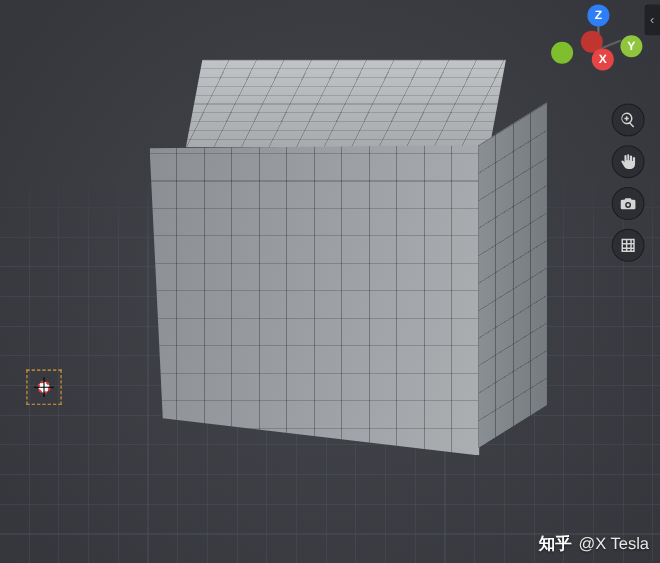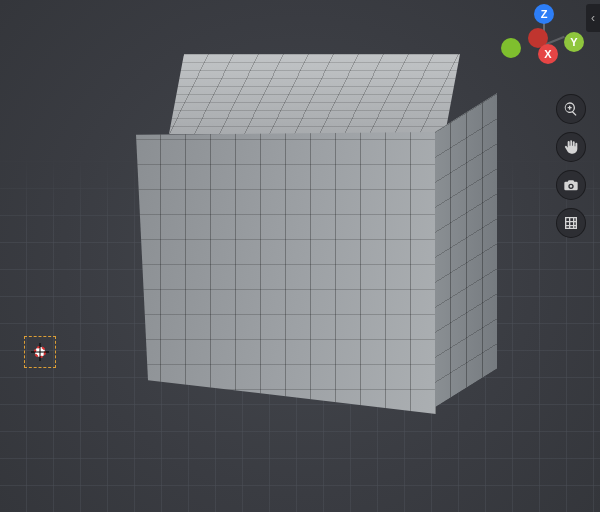--- a/index.html
+++ b/index.html
@@ -205,13 +205,17 @@
           <path d="M4 7h3l1.5-2h7L17 7h3a2 2 0 012 2v9a2 2 0 01-2 2H4a2 2 0 01-2-2V9a2 2 0 012-2zm8 3a4 4 0 100 8 4 4 0 000-8zm0 2a2 2 0 110 4 2 2 0 010-4z"></path>
         </svg>
     </div>
     <div class="rbtn">
       <svg viewBox="0 0 24 24">
           <path d="M3 3h18v18H3V3zm2 2v4h4V5H5zm6 0v4h4V5h-4zm6 0v4h2V5h-2zM5 11v4h4v-4H5zm6 0v4h4v-4h-4zm6 0v4h2v-4h-2zM5 17v2h4v-2H5zm6 0v2h4v-2h-4zm6 0v2h2v-2h-2z"></path>
         </svg>
     </div>
   </div>
 
+  <div class="wm">
+    <span class="zhi">知乎</span>
+    <span>@X Tesla</span>
+  </div>
 </div>
 
 </body></html>

